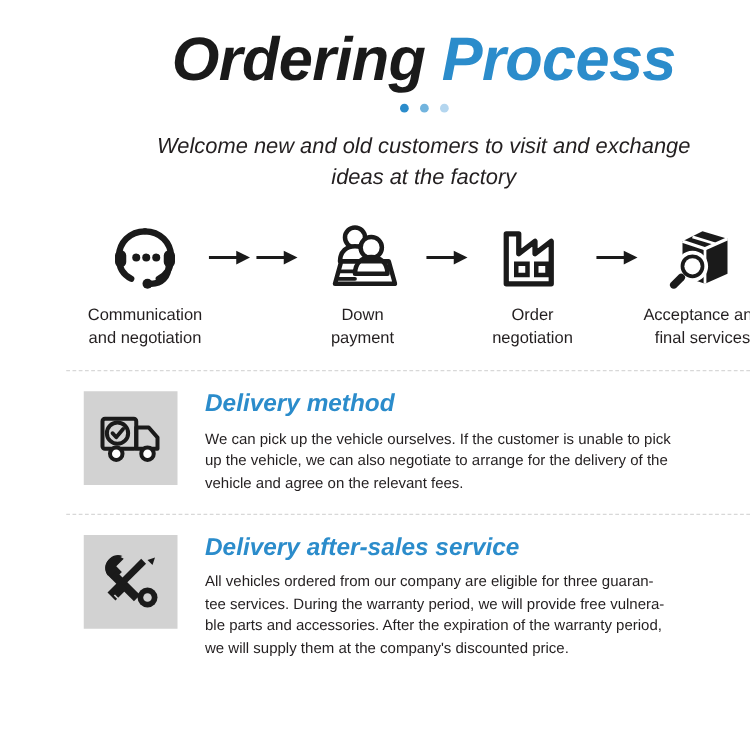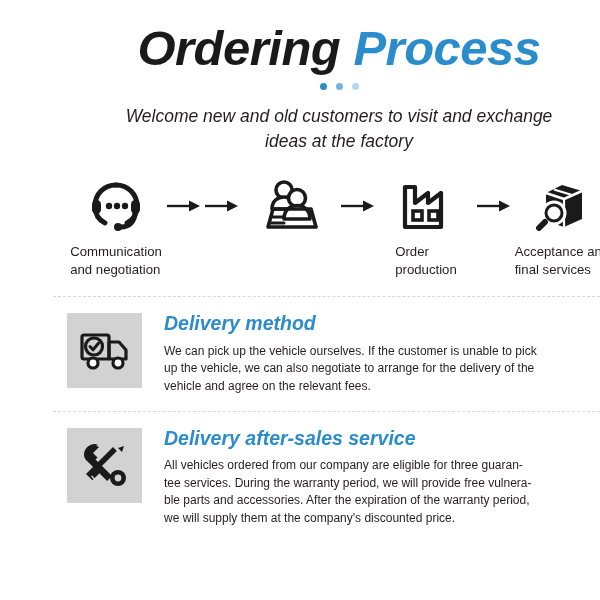--- a/index.html
+++ b/index.html
@@ -67,21 +67,21 @@
     align-items:center;
   }
   .step .glyph{
     height:62px;
     display:flex;align-items:center;justify-content:center;
   }
   .step .cap{
     margin-top:6px;
     font-size:13.2px;
     line-height:1.35;
-    text-align:left;
+    text-align:center;
     color:#231f20;
     white-space:pre-line;
   }
   .arrow{
     width:38px;
     height:62px;
     display:flex;align-items:center;justify-content:center;
     flex:none;
   }
 
@@ -185,39 +185,41 @@
         <svg width="56" height="54" viewBox="0 0 56 54">
           <circle cx="22" cy="11" r="8" fill="#ffffff" stroke="#1a1a1a" stroke-width="3.6"></circle>
           <path d="M10 30 C10 22 15.5 18 22 18 C28.5 18 34 22 34 30 Z" fill="#ffffff" stroke="#1a1a1a" stroke-width="3.6" stroke-linejoin="round"></path>
           <circle cx="35" cy="19" r="8.5" fill="#ffffff" stroke="#1a1a1a" stroke-width="3.6"></circle>
           <path d="M22 40 C22 31 28 26.5 35 26.5 C42 26.5 48 31 48 40 Z" fill="#ffffff" stroke="#1a1a1a" stroke-width="3.6" stroke-linejoin="round"></path>
           <path d="M6 48 L11 30 L49 30 L54 48 Z" fill="none" stroke="#1a1a1a" stroke-width="3.6" stroke-linejoin="round"></path>
           <line x1="10" y1="38" x2="22" y2="38" stroke="#1a1a1a" stroke-width="3" stroke-linecap="round"></line>
           <line x1="8.5" y1="44" x2="22" y2="44" stroke="#1a1a1a" stroke-width="3" stroke-linecap="round"></line>
         </svg>
       </div>
+      <div class="cap">Down
+payment</div>
     </div>
 
     <div class="arrow">
       <svg width="34" height="14" viewBox="0 0 34 14">
         <line x1="0" y1="7" x2="24" y2="7" stroke="#1a1a1a" stroke-width="2.4"></line>
         <polygon points="22,1.5 33,7 22,12.5" fill="#1a1a1a"></polygon>
       </svg>
     </div>
 
     <div class="step">
       <div class="glyph">
         <svg width="56" height="50" viewBox="0 0 56 50">
           <path d="M7 46 L7 6 L17 6 L17 22 L30 12 L30 22 L43 12 L43 46 Z" fill="none" stroke="#1a1a1a" stroke-width="4.2" stroke-linejoin="round"></path>
           <rect x="15" y="30" width="9" height="9" fill="none" stroke="#1a1a1a" stroke-width="3.6"></rect>
           <rect x="31" y="30" width="9" height="9" fill="none" stroke="#1a1a1a" stroke-width="3.6"></rect>
         </svg>
       </div>
       <div class="cap">Order
-production</div>
+negotiation</div>
     </div>
 
     <div class="arrow">
       <svg width="34" height="14" viewBox="0 0 34 14">
         <line x1="0" y1="7" x2="24" y2="7" stroke="#1a1a1a" stroke-width="2.4"></line>
         <polygon points="22,1.5 33,7 22,12.5" fill="#1a1a1a"></polygon>
       </svg>
     </div>
 
     <div class="step">

